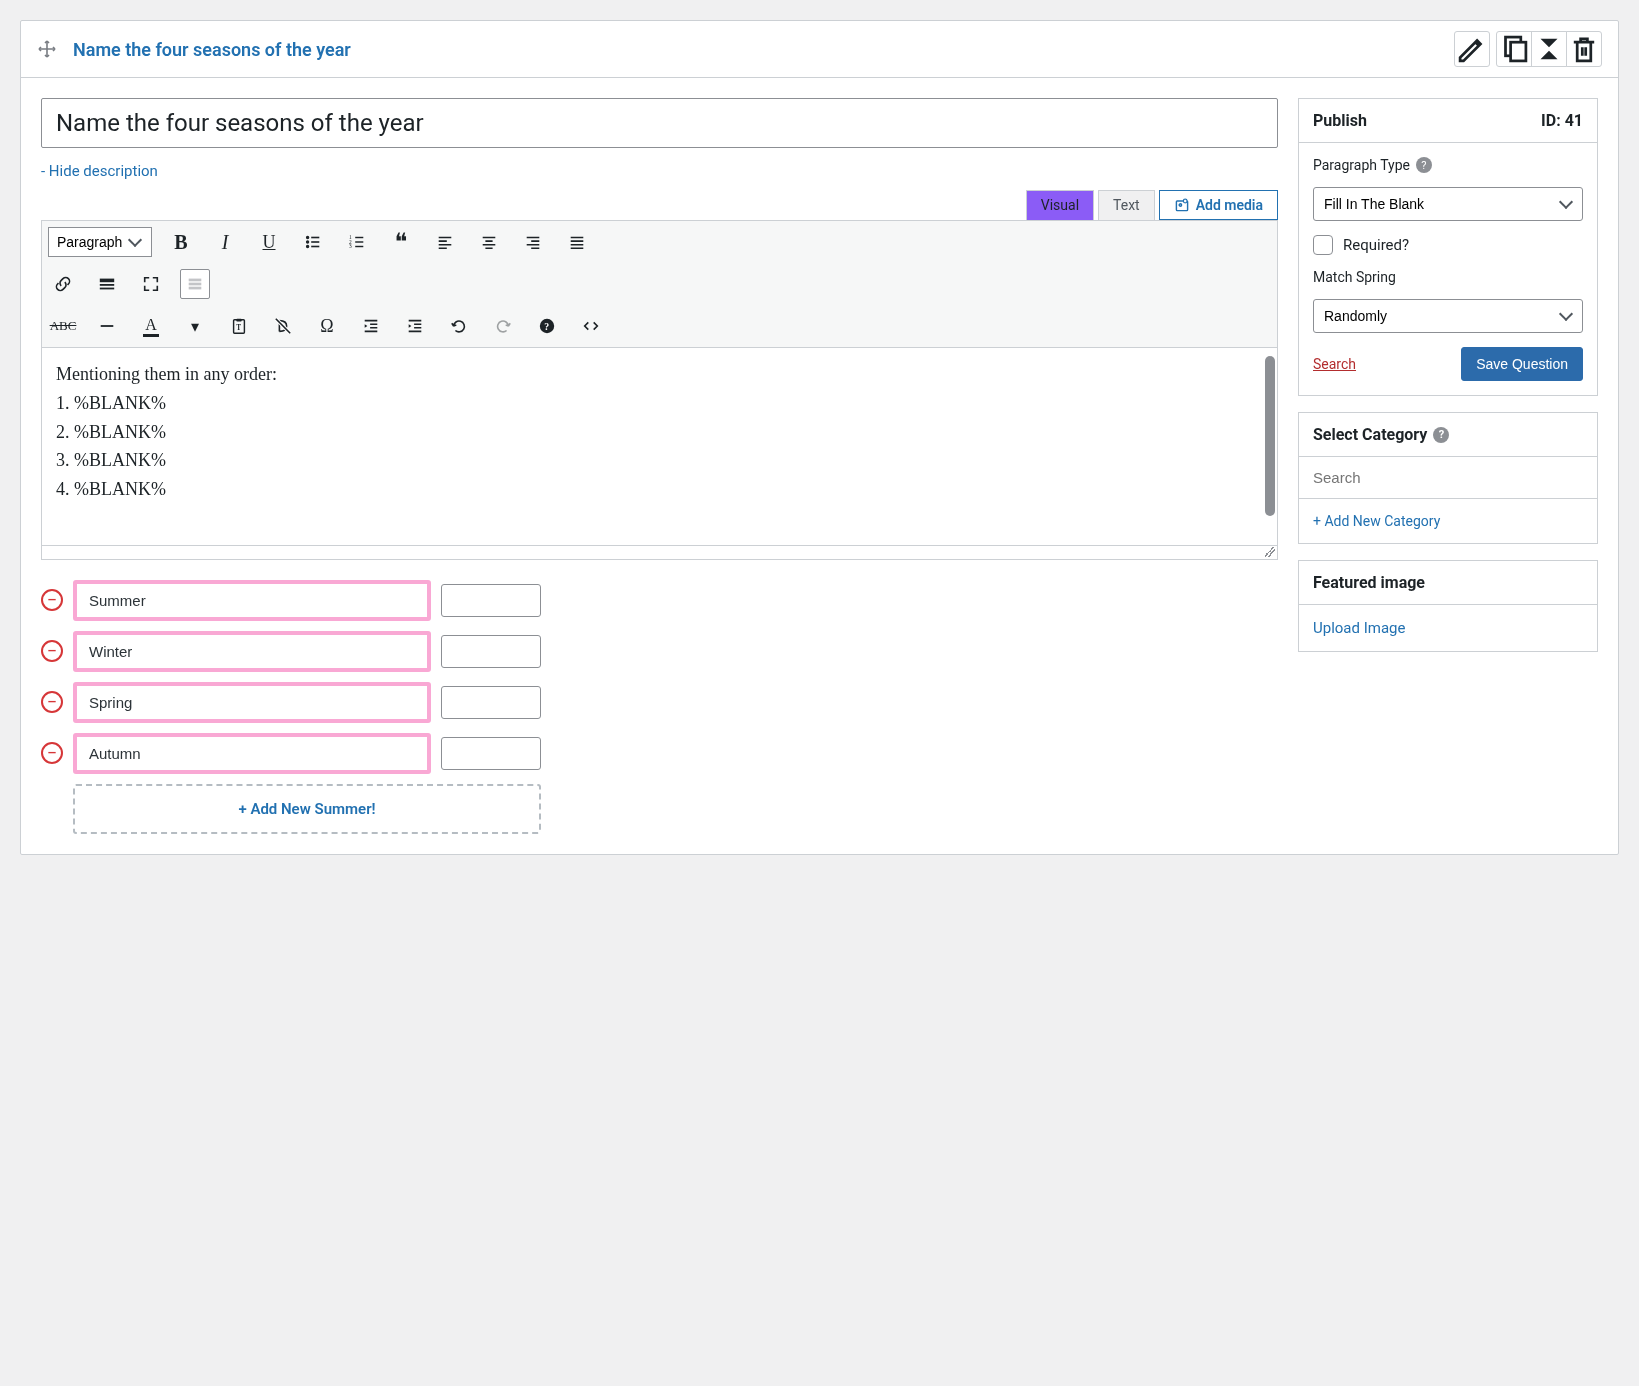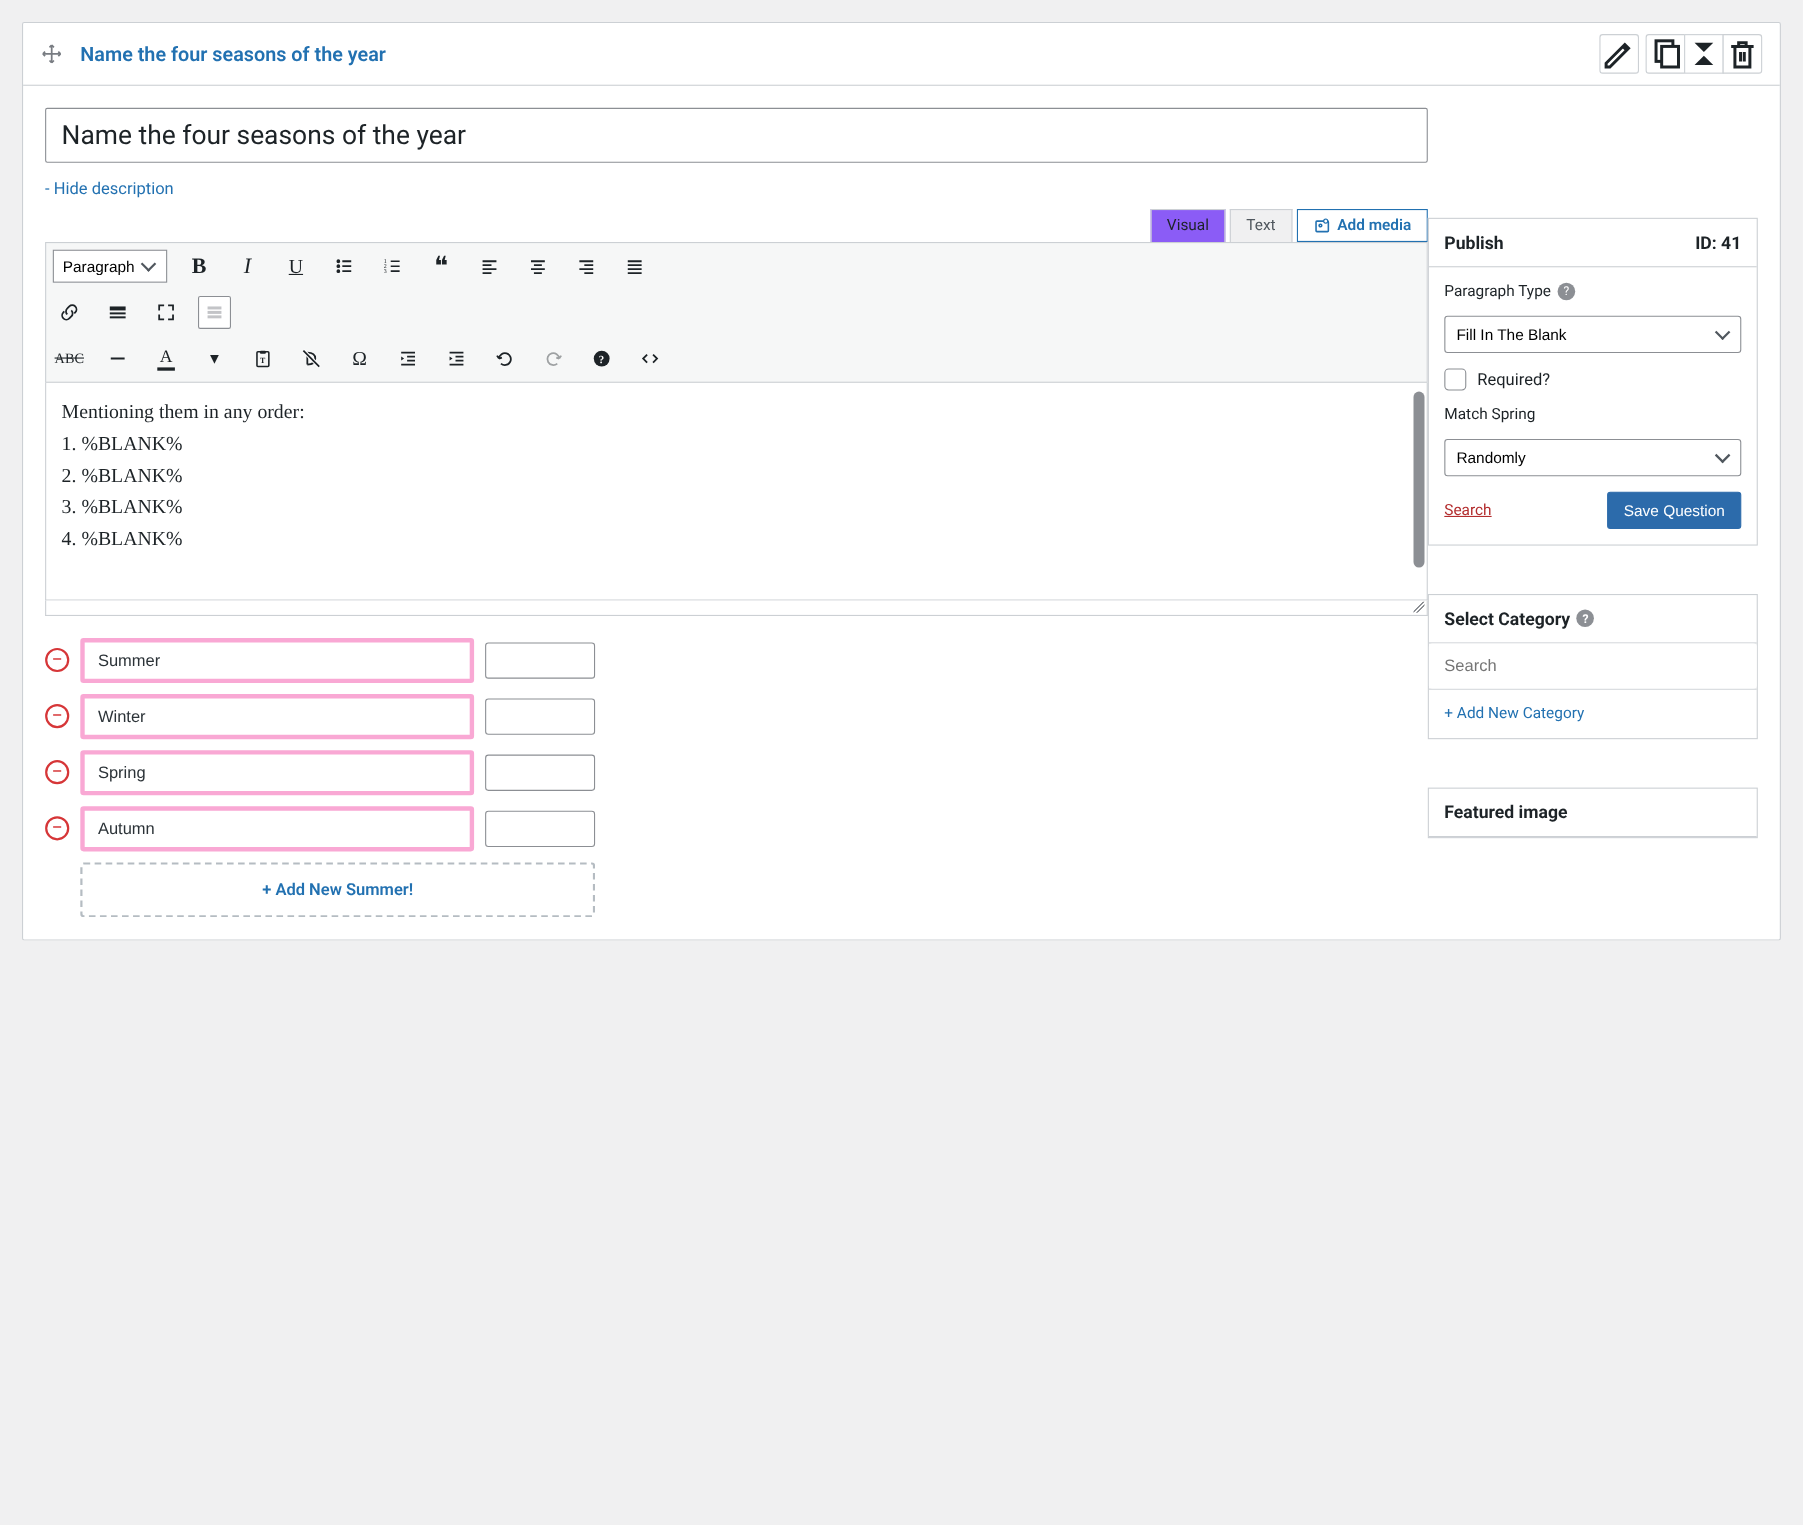--- a/index.html
+++ b/index.html
@@ -46,21 +46,22 @@
   .card-header .actions .btn + .btn { margin-left: 6px; border-radius: 3px; }
   .card-header .actions .group { display: flex; margin-left: 6px; }
   .card-header .actions .group .btn { margin-left: -1px; border-radius: 0; }
   .card-header .actions .group .btn:first-child { border-top-left-radius: 3px; border-bottom-left-radius: 3px; margin-left: 0;}
   .card-header .actions .group .btn:last-child { border-top-right-radius: 3px; border-bottom-right-radius: 3px; }
 
   .card-body {
     border-top: 1px solid #ccd0d4;
     padding: 20px;
     display: flex;
-    align-items: center;
+    gap: 20px;
+    align-items: flex-start;
   }
   .main { flex: 1; min-width: 0; }
   .side { width: 300px; flex-shrink: 0; display: flex; flex-direction: column; gap: 16px; }
 
   .title-input {
     width: 100%;
     font-size: 24px;
     padding: 10px 14px;
     border: 1px solid #8c8f94;
     border-radius: 2px;
@@ -196,21 +197,20 @@
     color: #2271b1;
     font-size: 15px;
     font-weight: 600;
     cursor: pointer;
   }
 
   
   .panel {
     border: 1px solid #ccd0d4;
     background: #fff;
-    margin-top: 28px;
   }
   .panel .panel-head {
     padding: 12px 14px;
     border-bottom: 1px solid #ccd0d4;
     font-size: 16px;
     font-weight: 700;
     display: flex; justify-content: space-between; align-items: center;
   }
   .panel .panel-head .id { font-size: 16px; font-weight: 700; }
   .panel .panel-body { padding: 14px; display: flex; flex-direction: column; gap: 14px; }
@@ -535,17 +535,20 @@
           </div>
           <div class="panel-body">
             <span class="link-blue">+ Add New Category</span>
           </div>
         </div>
 
         <div class="panel">
           <div class="panel-head">
             <span>Featured image</span>
           </div>
+          <div class="panel-body">
+            <span class="link-blue" style="font-size:15px;">Upload Image</span>
+          </div>
         </div>
       </div>
     </div>
   </div>
 </div>
 
 </body></html>

